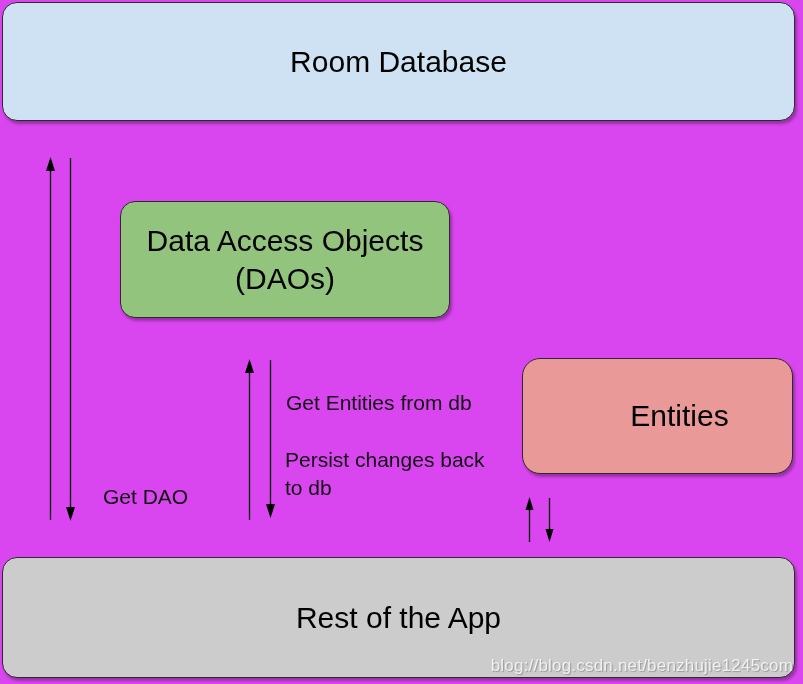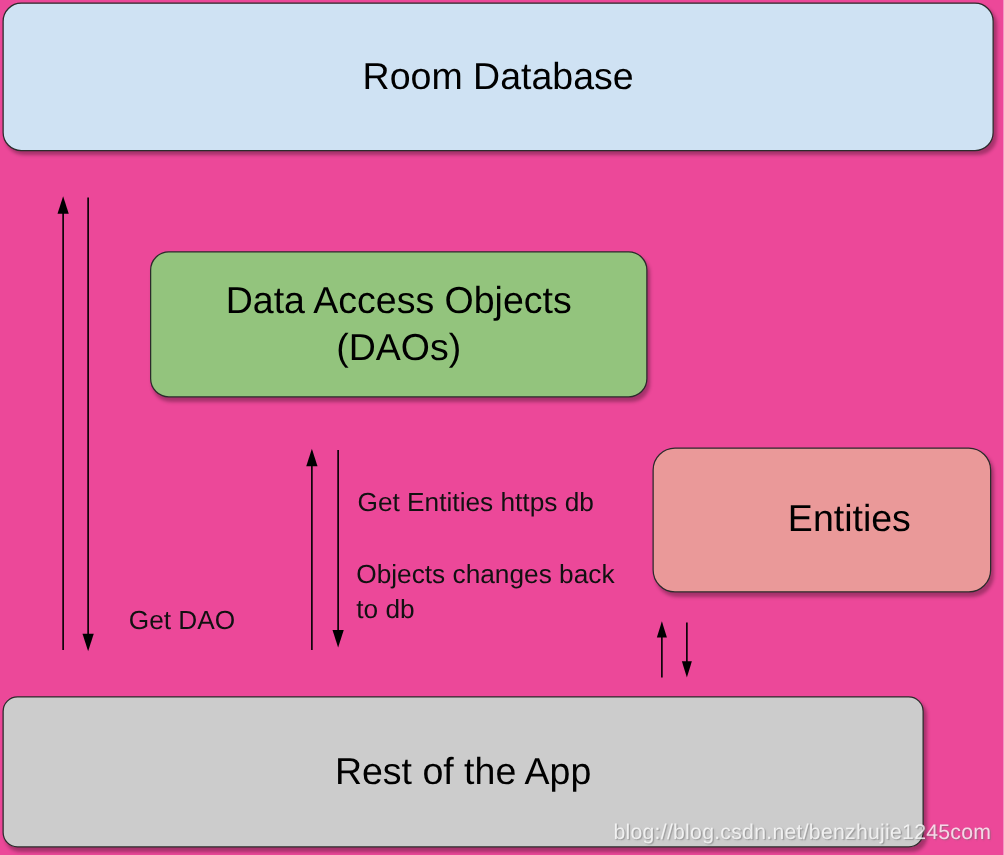--- a/index.html
+++ b/index.html
@@ -1,30 +1,30 @@
 <!DOCTYPE html>
 <html><head>
 <meta charset="utf-8">
 <style>
   html,body{margin:0;padding:0;background:#ffffff;}
   .canvas{
-    position:relative;width:803px;height:684px;background:#ec4899;overflow:hidden;
+    position:relative;width:803px;height:684px;background:#d946ef;overflow:hidden;
     font-family:"Liberation Sans","DejaVu Sans",sans-serif;color:#000;
   }
   .node{
     position:absolute;display:flex;align-items:center;justify-content:center;
     border:1px solid #2b2b2b;border-radius:15px;box-sizing:border-box;
     box-shadow:2px 3px 3px rgba(0,0,0,0.30);
     font-size:30px;line-height:1.25;text-align:center;
   }
   .node-room{left:2px;top:2px;width:793px;height:119px;}
-  .node-daos{left:120px;top:201px;width:398px;height:117px;}
+  .node-daos{left:120px;top:201px;width:330px;height:117px;}
   .node-daos .node-label{display:block;width:340px;margin:0 auto;}
   .node-entities{left:522px;top:358px;width:271px;height:116px;border-radius:18px;}
-  .node-rest{left:2px;top:557px;width:737px;height:121px;border-radius:12px;}
+  .node-rest{left:2px;top:557px;width:793px;height:121px;}
   .edge-label{
     position:absolute;font-size:21px;line-height:1.33;color:#111;white-space:nowrap;
   }
   .lbl-get-dao{left:86px;top:483px;margin-left:17px;}
   .lbl-get-entities{left:286px;top:389px;}
   .lbl-persist{left:285px;top:446px;width:212px;white-space:normal;}
   .lbl-getset{left:570px;top:508px;}
   .arrows{position:absolute;left:0;top:0;pointer-events:none;}
   .arrows line{stroke:#000;stroke-width:1.3;}
   .arrows polygon{fill:#000;}
@@ -81,20 +81,20 @@
   <div class="node node-entities" style="background-color: rgb(234, 153, 153); padding-left: 44px;">
     <span class="node-label">Entities</span>
   </div>
 
   <div class="node node-rest" style="background-color: rgb(204, 204, 204);">
     <span class="node-label">Rest of the App</span>
   </div>
 
   <div class="edge-label lbl-get-dao">Get DAO</div>
 
-  <div class="edge-label lbl-get-entities">Get Entities https db</div>
+  <div class="edge-label lbl-get-entities">Get Entities from db</div>
 
-  <div class="edge-label lbl-persist">Objects changes back to db</div>
+  <div class="edge-label lbl-persist">Persist changes back to db</div>
 
 
   <div class="watermark">blog://blog.csdn.net/benzhujie1245com</div>
 
 </div>
 
 </body></html>

